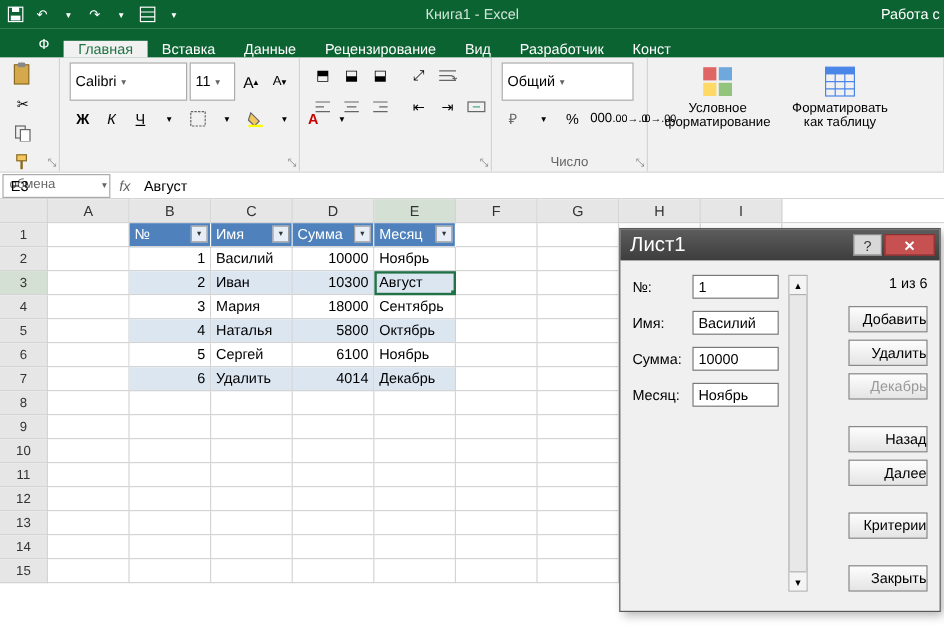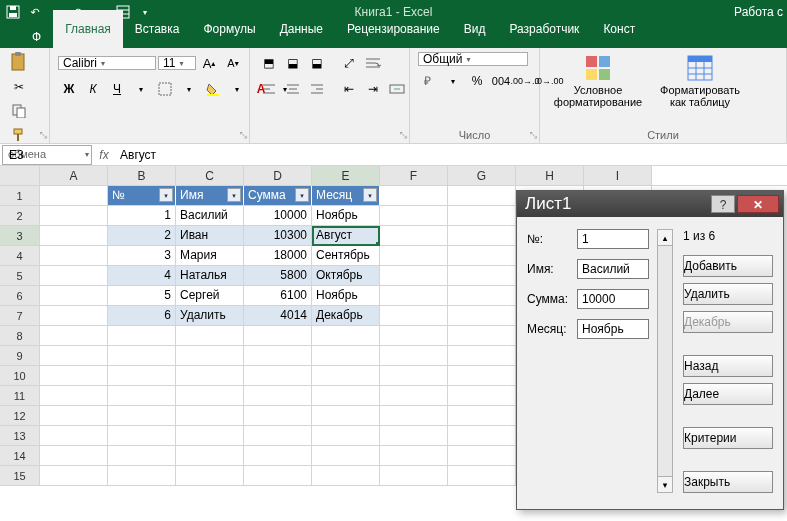--- a/index.html
+++ b/index.html
@@ -7,37 +7,37 @@
 
 
 .titlebar{height:24px;background:#0c6332;display:flex;align-items:center;color:#fff;padding:0 4px}
 .qat{display:flex;align-items:center;gap:4px}
 .qat span{width:18px;height:18px;display:flex;align-items:center;justify-content:center;color:#fff;font-size:11px}
 .app-title{position:absolute;left:50%;transform:translateX(-50%);color:#d0e6d8;font-size:12px}
 .title-right{margin-left:auto;color:#fff}
 
 
 .tabs{height:24px;background:#0c6332;display:flex;align-items:flex-end;padding-left:20px}
-.tab{padding:12px 12px;color:#fff;font-size:12px}
+.tab{padding:0 12px;color:#fff;font-size:12px}
 .tab.active{background:#f1f1f1;color:#217346}
 .filetab{padding:4px 12px;color:#fff}
 
 
 .ribbon{height:96px;background:#f1f1f1;border-bottom:1px solid #d4d4d4;display:flex}
 .group{border-right:1px solid #d4d4d4;padding:4px 8px 2px 8px;display:flex;flex-direction:column;justify-content:space-between}
 .group-label{text-align:center;color:#666;font-size:11px;padding-top:2px}
 .group-body{display:flex;gap:6px;align-items:flex-start;flex:1}
 
 .btn-lg{display:flex;flex-direction:column;align-items:center;gap:2px;padding:2px;width:56px}
 .btn-lg .ic{width:28px;height:28px;display:flex;align-items:center;justify-content:center;font-size:20px}
 .btn-lg .lbl{font-size:11px;text-align:center;line-height:1.1}
 .btn-sm{width:22px;height:22px;display:flex;align-items:center;justify-content:center;border:1px solid transparent}
 .row{display:flex;gap:2px;align-items:center}
 .col{display:flex;flex-direction:column;gap:2px}
-.combo{height:14px;border:1px solid #ababab;background:#fff;display:flex;align-items:center;padding:0 4px;font-size:12px}
+.combo{height:32px;border:1px solid #ababab;background:#fff;display:flex;align-items:center;padding:0 4px;font-size:12px}
 .combo .dd{margin-left:4px;font-size:8px;color:#666}
 .launcher{position:absolute;bottom:2px;right:2px;font-size:9px;color:#888}
 
 
 .fbar{height:22px;border-bottom:1px solid #d4d4d4;display:flex;align-items:center;background:#fff}
 .namebox{width:90px;height:20px;border:1px solid #ababab;margin:0 2px;padding:0 6px;display:flex;align-items:center;font-size:12px;position:relative}
 .namebox .dd{position:absolute;right:2px;font-size:8px;color:#666}
 .fx{width:20px;text-align:center;color:#666;font-style:italic}
 .finput{flex:1;padding:0 6px;font-size:12px}
 
@@ -74,22 +74,22 @@
 .dlg-close{width:42px;height:18px;background:#c75050;color:#fff;text-align:center;line-height:18px;border:1px solid #8a3030;font-weight:bold}
 .dlg-body{padding:12px 10px;display:flex;gap:8px}
 .form-fields{display:flex;flex-direction:column;gap:10px}
 .fld{display:flex;align-items:center;gap:6px}
 .fld label{width:44px;text-align:left;font-size:12px;position:relative}
 .fld input{width:72px;height:20px;border:1px solid #787878;padding:0 4px;font-size:12px;background:#fff}
 .dlg-scroll{width:16px;background:#e8e8e8;border:1px solid #b0b0b0;position:relative}
 .dlg-scroll .ar{height:16px;text-align:center;font-size:9px;line-height:16px;background:#f4f4f4;border-bottom:1px solid #b0b0b0}
 .dlg-scroll .ar.bot{position:absolute;bottom:0;width:100%;border-top:1px solid #b0b0b0;border-bottom:none}
 .dlg-btns{display:flex;flex-direction:column;gap:6px;margin-left:auto}
-.counter{font-size:12px;margin-bottom:6px}
-.dbtn{width:90px;height:22px;border:1px solid #888;background:linear-gradient(#fdfdfd,#e4e4e4);font-size:12px;text-align:left;line-height:20px}
+.counter{font-size:12px;text-align:right;margin-bottom:6px}
+.dbtn{width:66px;height:22px;border:1px solid #888;background:linear-gradient(#fdfdfd,#e4e4e4);font-size:12px;text-align:right;line-height:20px}
 .dbtn.dis{color:#9a9a9a}
 .gap{height:10px}
 
 svg{display:block}
 </style>
 </head>
 <body>
 
 <div class="titlebar">
   <div class="qat">
@@ -114,21 +114,20 @@
     <span style="font-size:8px">▾</span>
   </div>
   <div class="app-title">Книга1 - Excel</div>
   <div class="title-right">Работа с</div>
 </div>
 
 <div class="tabs">
   <div class="filetab">Ф</div>
   <div class="tab active">Главная</div>
   <div class="tab">Вставка</div>
-  <div class="tab">Формулы</div>
   <div class="tab">Данные</div>
   <div class="tab">Рецензирование</div>
   <div class="tab">Вид</div>
   <div class="tab">Разработчик</div>
   <div class="tab">Конст</div>
 </div>
 
 <div class="ribbon">
 
   <div class="group" style="width:50px;position:relative">
@@ -268,21 +267,21 @@
           </div>
       </div>
       <div class="row">
         <div class="btn-sm">
             <svg width="14" height="14" viewBox="0 0 14 14">
               <text x="2" y="11" font-size="11" fill="#666">₽</text>
             </svg>
           </div>
         <div class="btn-sm" style="font-size:8px">▾</div>
         <div class="btn-sm">%</div>
-        <div class="btn-sm" style="font-size:11px">004</div>
+        <div class="btn-sm" style="font-size:11px">000</div>
         <div class="btn-sm" style="font-size:9px">.00→.0</div>
         <div class="btn-sm" style="font-size:9px">.0→.00</div>
       </div>
     </div>
     <div class="group-label">Число</div>
     <span class="launcher">⤡</span>
   </div>
 
   <div class="group" style="flex:1">
     <div class="group-body">
@@ -304,21 +303,20 @@
               <rect x="2" y="2" width="24" height="6" fill="#4a86e8"></rect>
               <line x1="2" y1="14" x2="26" y2="14" stroke="#4a86e8"></line>
               <line x1="2" y1="20" x2="26" y2="20" stroke="#4a86e8"></line>
               <line x1="10" y1="2" x2="10" y2="26" stroke="#4a86e8"></line>
               <line x1="18" y1="2" x2="18" y2="26" stroke="#4a86e8"></line>
             </svg>
           </div>
         <div class="lbl">Форматировать как таблицу</div>
       </div>
     </div>
-    <div class="group-label">Стили</div>
   </div>
 </div>
 
 <div class="fbar">
   <div class="namebox">
       <span>E3</span>
       <span class="dd">▾</span>
     </div>
   <div class="fx">fx</div>
   <div class="finput">Август</div>

